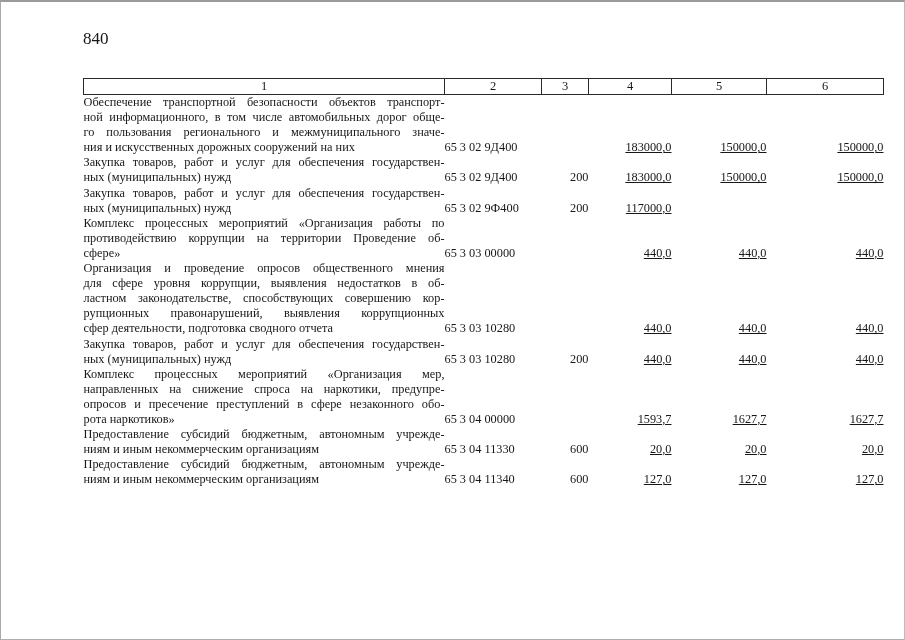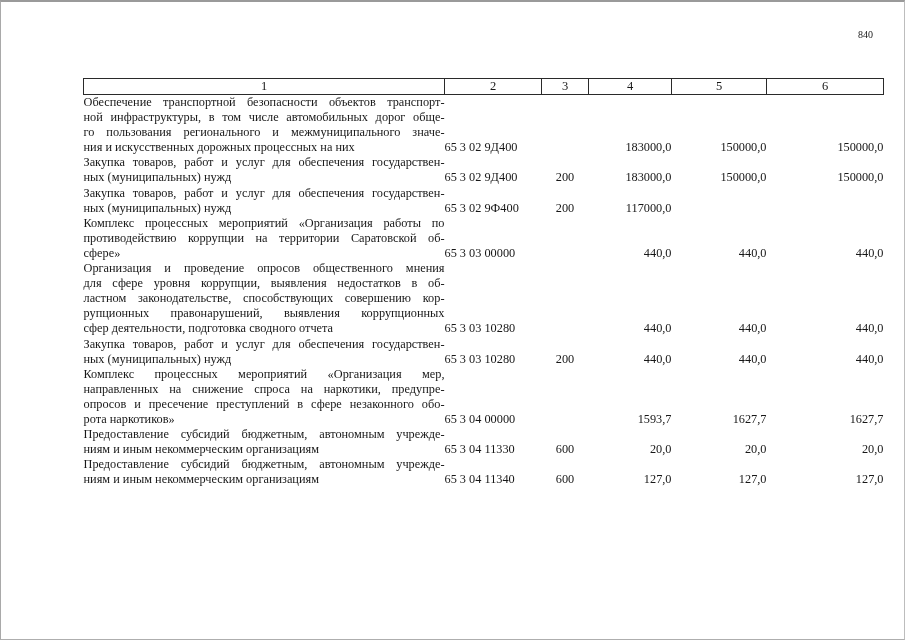--- a/index.html
+++ b/index.html
@@ -11,41 +11,41 @@
     border-top:2px solid #9a9a9a;
     border-left:1px solid #a9a9a9;
     border-right:1px solid #bdbdbd;
     border-bottom:1px solid #aeaeae;
     font-family:"Liberation Serif", "DejaVu Serif", serif;
     color:#171717;
     overflow:hidden;
   }
   .page-number{
     position:absolute; top:27px; left:82px; width:790px;
-    text-align:right; font-size:10px;
+    text-align:left; font-size:17px;
   }
   table.budget{
     position:absolute; left:82px; top:76px; width:800px;
     border-collapse:collapse; table-layout:fixed;
   }
   table.budget thead td{
     border:1px solid #2a2a2a;
     height:15px; line-height:15px;
     text-align:center; font-size:12.5px; padding:0;
   }
   table.budget tbody td{
     vertical-align:bottom; padding:0;
     font-size:12.3px; line-height:15.1px;
   }
   td.c-desc{ padding:0 2px 0 6px; }
   td.c-desc .jline{ text-align:justify; text-align-last:justify; text-justify:inter-word; }
   td.c-desc .jline.last{ text-align-last:left; }
   td.c-code{ padding-left:12px; white-space:nowrap; }
-  td.c-vr{ text-align:center; white-space:nowrap; }
-  td.c-sum{ text-align:right; padding-right:16px; white-space:nowrap; }
+  td.c-vr{ text-align:right; white-space:nowrap; }
+  td.c-sum{ text-align:right; padding-right:16px; white-space:nowrap;text-decoration:underline; }
 </style>
 </head>
 <body>
 
 <div class="page">
 
   <div class="page-number">840</div>
 
   <table class="budget">
     <colgroup>
@@ -63,23 +63,23 @@
         <td>3</td>
         <td>4</td>
         <td>5</td>
         <td>6</td>
       </tr>
     </thead>
     <tbody>
         <tr>
           <td class="c-desc">
             <div class="jline">Обеспечение транспортной безопасности объектов транспорт-</div>
-            <div class="jline">ной инфраструктуры, в том числе автомобильных дорог обще-</div>
+            <div class="jline">ной информационного, в том числе автомобильных дорог обще-</div>
             <div class="jline">го пользования регионального и межмуниципального значе-</div>
-            <div class="jline last">ния и искусственных дорожных процессных на них</div>
+            <div class="jline last">ния и искусственных дорожных сооружений на них</div>
           </td>
           <td class="c-code">65 3 02 9Д400</td>
           <td class="c-vr"></td>
           <td class="c-sum">183000,0</td>
           <td class="c-sum">150000,0</td>
           <td class="c-sum">150000,0</td>
         </tr>
         <tr>
           <td class="c-desc">
             <div class="jline">Закупка товаров, работ и услуг для обеспечения государствен-</div>
@@ -98,21 +98,21 @@
           </td>
           <td class="c-code">65 3 02 9Ф400</td>
           <td class="c-vr">200</td>
           <td class="c-sum">117000,0</td>
           <td class="c-sum"></td>
           <td class="c-sum"></td>
         </tr>
         <tr>
           <td class="c-desc">
             <div class="jline">Комплекс процессных мероприятий «Организация работы по</div>
-            <div class="jline">противодействию коррупции на территории Саратовской об-</div>
+            <div class="jline">противодействию коррупции на территории Проведение об-</div>
             <div class="jline last">сфере»</div>
           </td>
           <td class="c-code">65 3 03 00000</td>
           <td class="c-vr"></td>
           <td class="c-sum">440,0</td>
           <td class="c-sum">440,0</td>
           <td class="c-sum">440,0</td>
         </tr>
         <tr>
           <td class="c-desc">

